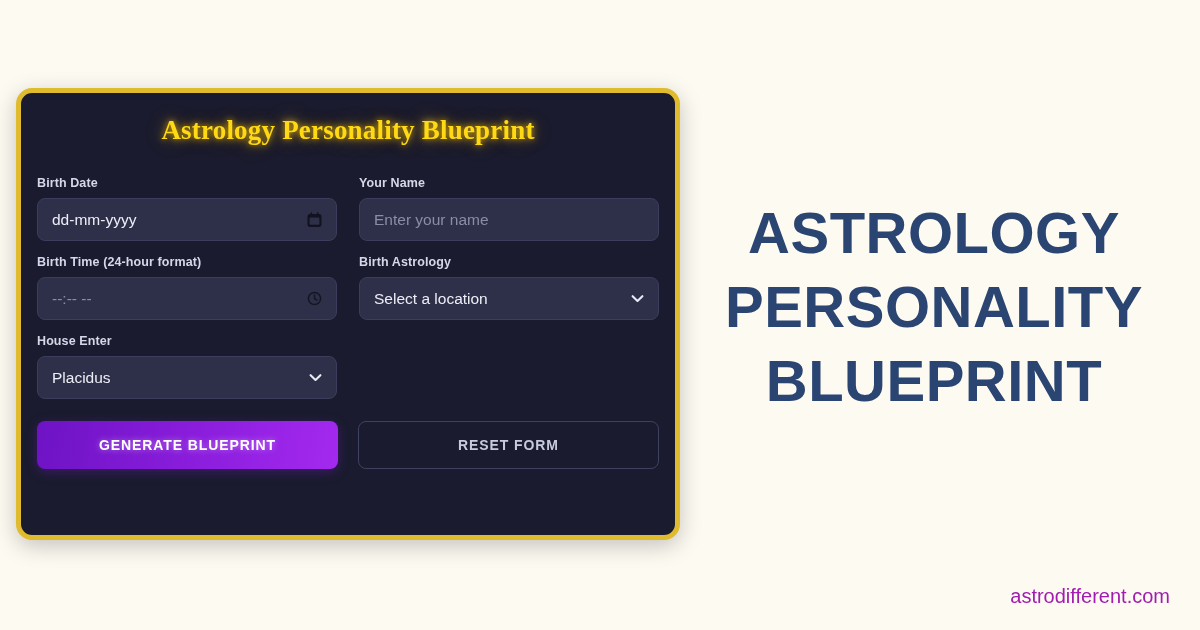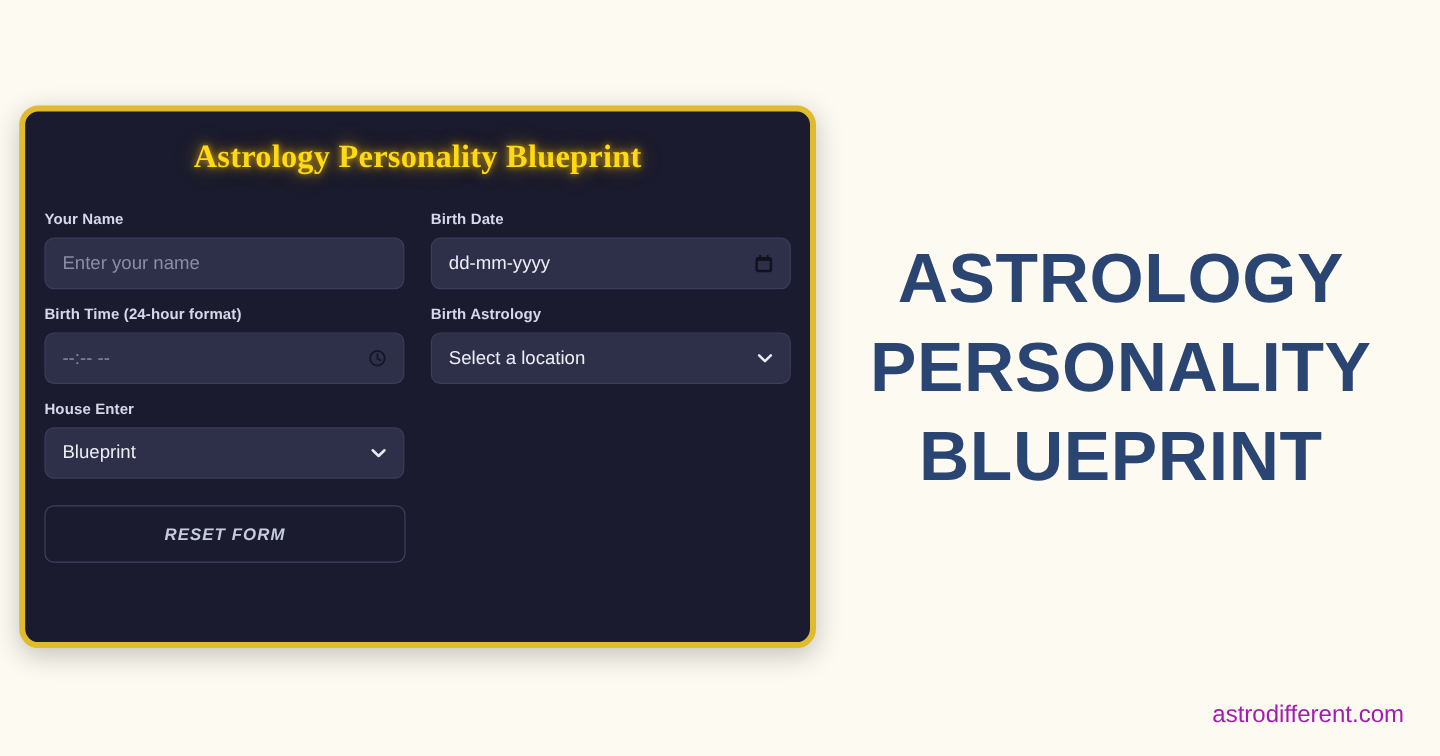--- a/index.html
+++ b/index.html
@@ -124,21 +124,20 @@
     background: linear-gradient(100deg, #6d13c4 0%, #8a1ddc 52%, #a429ef 100%);
     color: #ffffff;
     text-shadow: 0 0 6px rgba(255,255,255,0.45);
     box-shadow: 0 3px 12px rgba(120,25,200,0.35);
   }
 
   #reset-button {
     background: transparent;
     color: #c7cbdd;
     border: 1px solid #3f4160;
-    font-style: italic;
   }
 
   
   #headline {
     position: absolute;
     left: 700px;
     top: 196px;
     width: 468px;
     text-align: center;
     font-size: 58px;
@@ -159,42 +158,42 @@
 </head>
 <body>
 
 <div id="app-card">
 
   <div id="card-title">Astrology Personality Blueprint</div>
 
   <div id="form-grid">
 
     <div class="field">
-      <label class="field-label">Your Name</label>
-      <div class="control placeholder-text">
-        <span class="ctrl-text">Enter your name</span>
-      </div>
-    </div>
-
-    <div class="field">
       <label class="field-label">Birth Date</label>
       <div class="control value-text">
         <span class="ctrl-text">dd-mm-yyyy</span>
         <span class="trailing-icon">
           <svg width="15" height="16" viewBox="0 0 15 16" fill="none">
             <rect x="1.2" y="2.8" width="12.6" height="11.4" rx="1.6" fill="#12131f" stroke="#12131f" stroke-width="1.4"></rect>
             <rect x="2.6" y="5.6" width="9.8" height="7.2" rx="0.8" fill="#2e2f49"></rect>
             <line x1="4.3" y1="1" x2="4.3" y2="3.8" stroke="#12131f" stroke-width="1.6" stroke-linecap="round"></line>
             <line x1="10.7" y1="1" x2="10.7" y2="3.8" stroke="#12131f" stroke-width="1.6" stroke-linecap="round"></line>
           </svg>
         </span>
       </div>
     </div>
 
     <div class="field">
+      <label class="field-label">Your Name</label>
+      <div class="control placeholder-text">
+        <span class="ctrl-text">Enter your name</span>
+      </div>
+    </div>
+
+    <div class="field">
       <label class="field-label">Birth Time (24-hour format)</label>
       <div class="control placeholder-text">
         <span class="ctrl-text">--:-- --</span>
         <span class="trailing-icon">
           <svg width="15" height="15" viewBox="0 0 15 15" fill="none">
             <circle cx="7.5" cy="7.5" r="6.1" stroke="#151624" stroke-width="1.5" fill="none"></circle>
             <path d="M7.5 4.1 V7.7 L9.9 9.2" stroke="#151624" stroke-width="1.5" stroke-linecap="round" stroke-linejoin="round" fill="none"></path>
           </svg>
         </span>
       </div>
@@ -208,36 +207,37 @@
           <svg width="13" height="9" viewBox="0 0 13 9" fill="none">
             <path d="M1.6 2.2 L6.5 7 L11.4 2.2" stroke="#e9ebf4" stroke-width="2.1" stroke-linecap="round" stroke-linejoin="round" fill="none"></path>
           </svg>
         </span>
       </div>
     </div>
 
     <div class="field">
       <label class="field-label">House Enter</label>
       <div class="control value-text">
-        <span class="ctrl-text">Blueprint</span>
+        <span class="ctrl-text">Placidus</span>
         <span class="trailing-icon">
           <svg width="13" height="9" viewBox="0 0 13 9" fill="none">
             <path d="M1.6 2.2 L6.5 7 L11.4 2.2" stroke="#e9ebf4" stroke-width="2.1" stroke-linecap="round" stroke-linejoin="round" fill="none"></path>
           </svg>
         </span>
       </div>
     </div>
 
     <div class="field spacer">
       <label class="field-label">&nbsp;</label>
       <div class="control"></div>
     </div>
 
   </div>
 
   <div id="button-row">
+    <button class="btn" id="generate-button">GENERATE BLUEPRINT</button>
     <button class="btn" id="reset-button">RESET FORM</button>
   </div>
 
 </div>
 
 <div id="headline">ASTROLOGY PERSONALITY BLUEPRINT</div>
 <div id="site-url">astrodifferent.com</div>
 
 </body></html>

